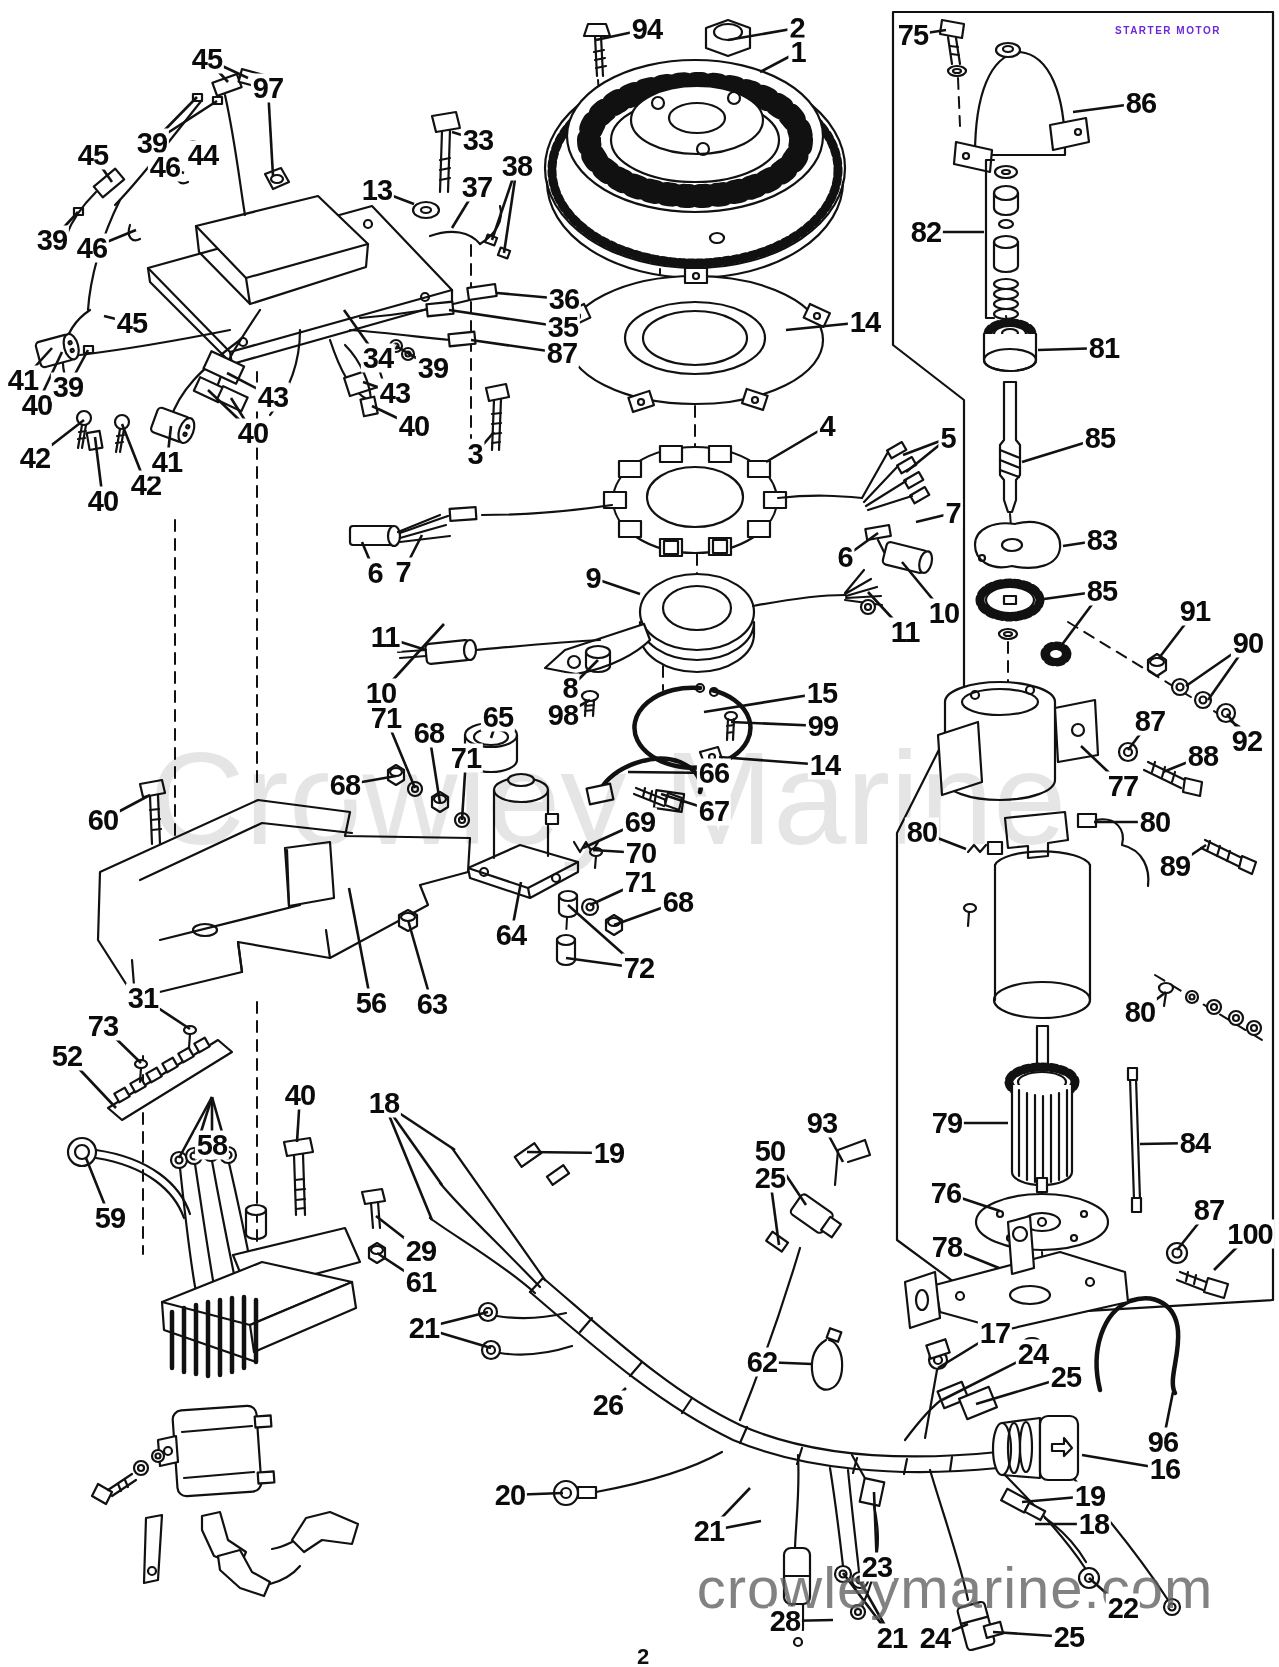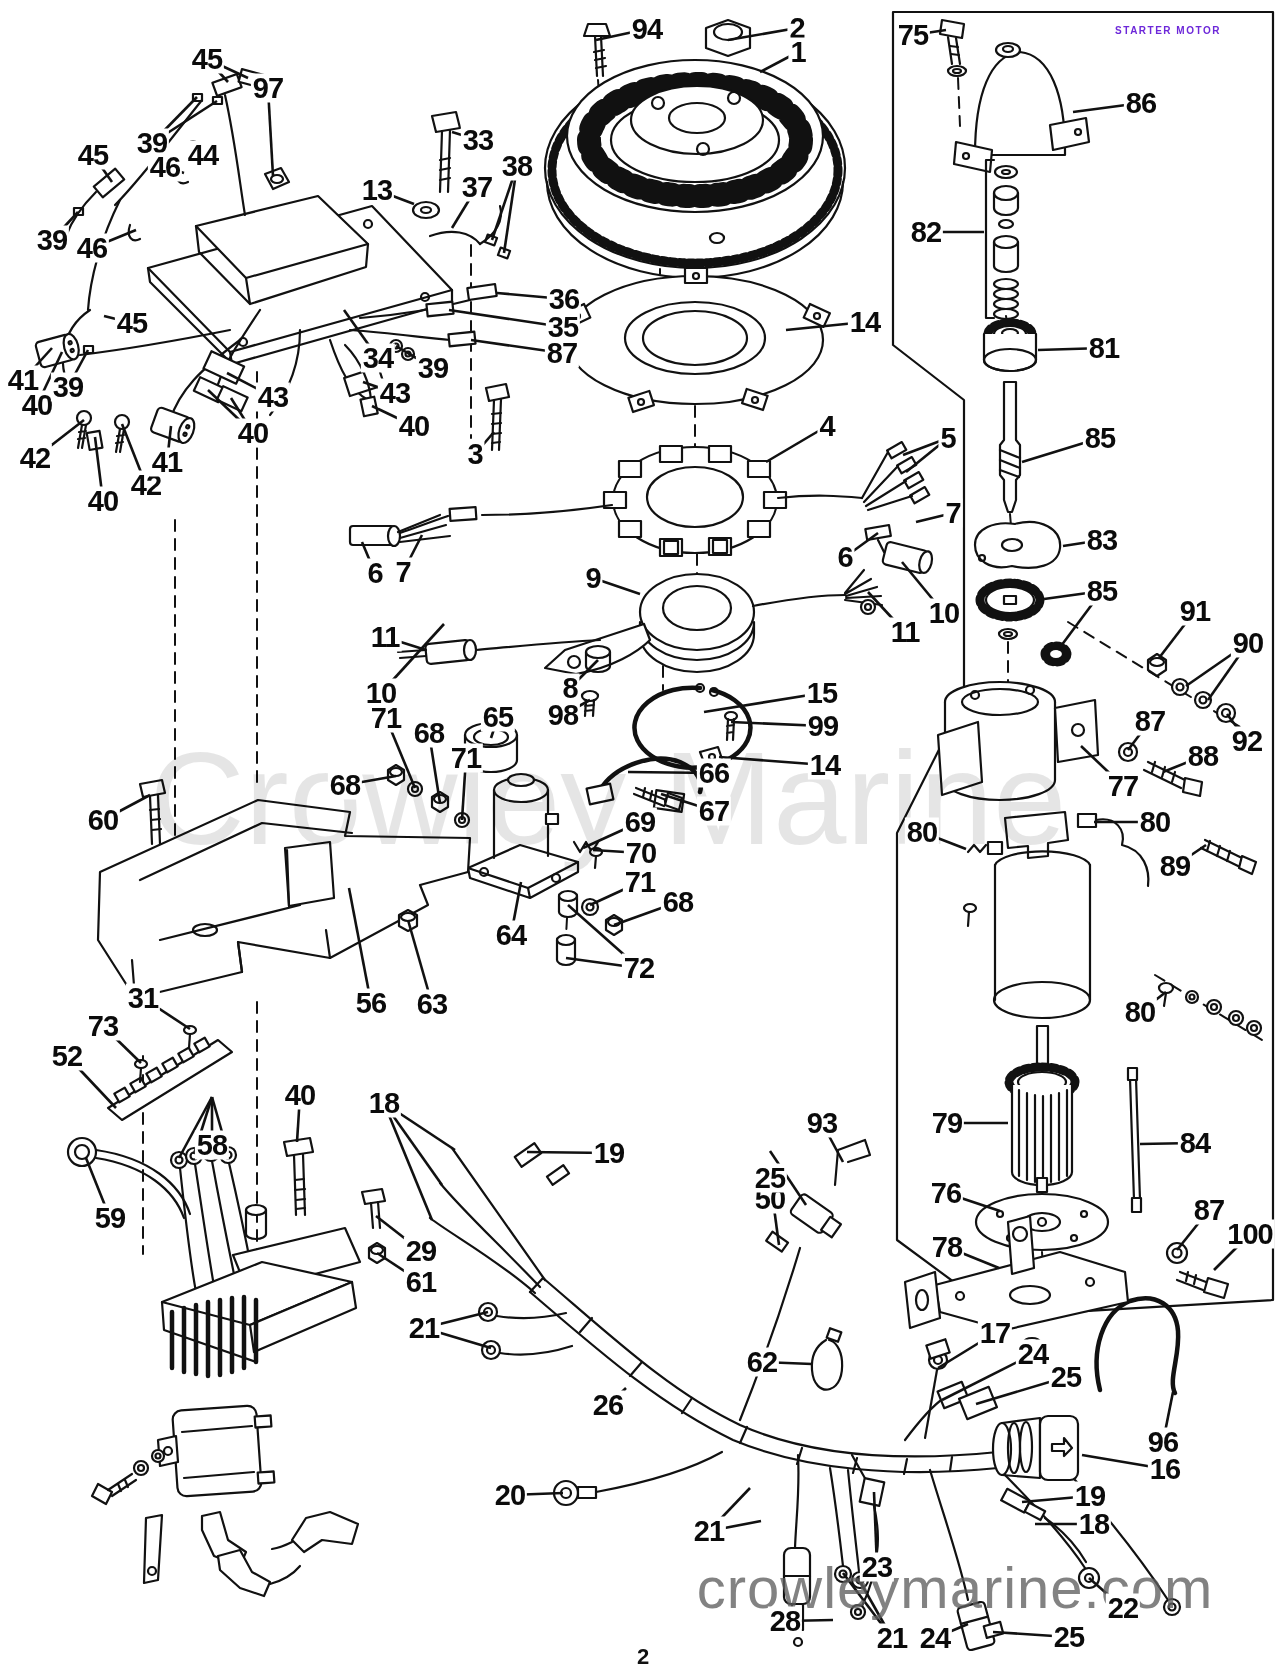--- a/index.html
+++ b/index.html
@@ -940,21 +940,21 @@
       <div class="callout" style="left: 103px; top: 1026px;">73</div>
       <div class="callout" style="left: 67px; top: 1056px;">52</div>
       <div class="callout" style="left: 212px; top: 1097px; margin-top: 48px;">58</div>
       <div class="callout" style="left: 300px; top: 1095px;">40</div>
       <div class="callout" style="left: 110px; top: 1218px;">59</div>
       <div class="callout" style="left: 384px; top: 1103px;">18</div>
       <div class="callout" style="left: 609px; top: 1153px;">19</div>
       <div class="callout" style="left: 421px; top: 1251px;">29</div>
       <div class="callout" style="left: 421px; top: 1282px;">61</div>
       <div class="callout" style="left: 424px; top: 1328px;">21</div>
-      <div class="callout" style="left: 770px; top: 1151px; margin-top: 48px;">50</div>
+      <div class="callout" style="left: 770px; top: 1151px;">50</div>
       <div class="callout" style="left: 770px; top: 1178px;">25</div>
       <div class="callout" style="left: 822px; top: 1123px;">93</div>
       <div class="callout" style="left: 762px; top: 1362px;">62</div>
       <div class="callout" style="left: 995px; top: 1333px;">17</div>
       <div class="callout" style="left: 1033px; top: 1354px;">24</div>
       <div class="callout" style="left: 1066px; top: 1377px;">25</div>
       <div class="callout" style="left: 608px; top: 1405px;">26</div>
       <div class="callout" style="left: 510px; top: 1495px;">20</div>
       <div class="callout" style="left: 709px; top: 1531px;">21</div>
       <div class="callout" style="left: 877px; top: 1567px;">23</div>

